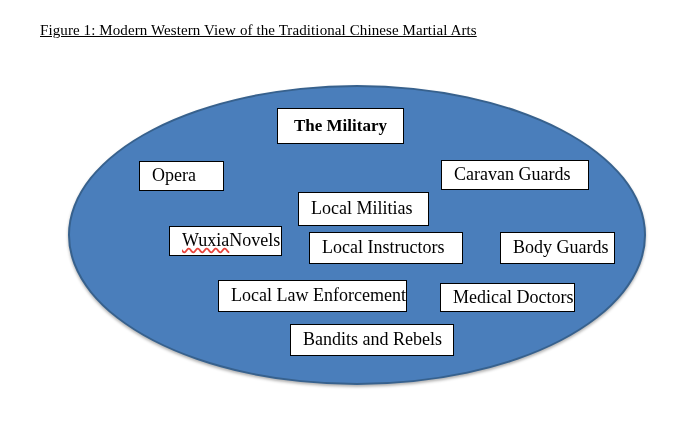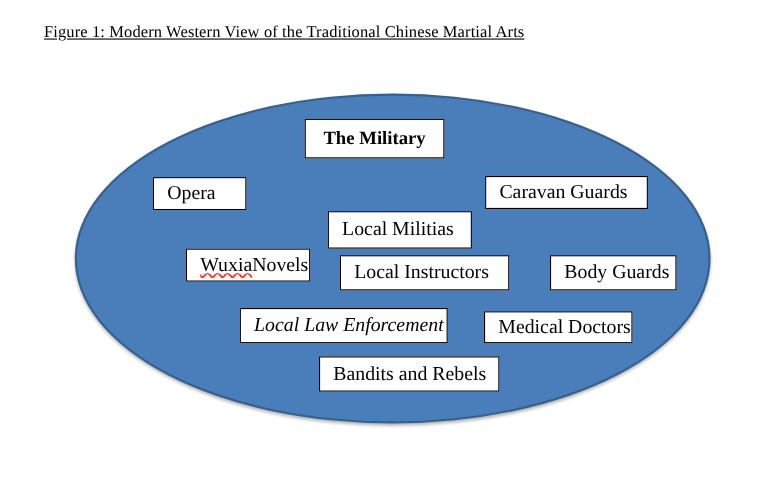--- a/index.html
+++ b/index.html
@@ -108,21 +108,21 @@
   </div>
 
   <div class="node-box" style="left:309px; top:232px; width:154px; height:32px;">
     <span>Local Instructors</span>
   </div>
 
   <div class="node-box" style="left:500px; top:232px; width:115px; height:32px;">
     <span>Body Guards</span>
   </div>
 
-  <div class="node-box" style="left:218px; top:280px; width:189px; height:32px;font-style:italic;">
+  <div class="node-box" style="left:218px; top:280px; width:189px; height:32px;">
     <span>Local Law Enforcement</span>
   </div>
 
   <div class="node-box" style="left:440px; top:283px; width:135px; height:29px;">
     <span>Medical Doctors</span>
   </div>
 
   <div class="node-box" style="left:290px; top:324px; width:164px; height:32px;">
     <span>Bandits and Rebels</span>
   </div>

